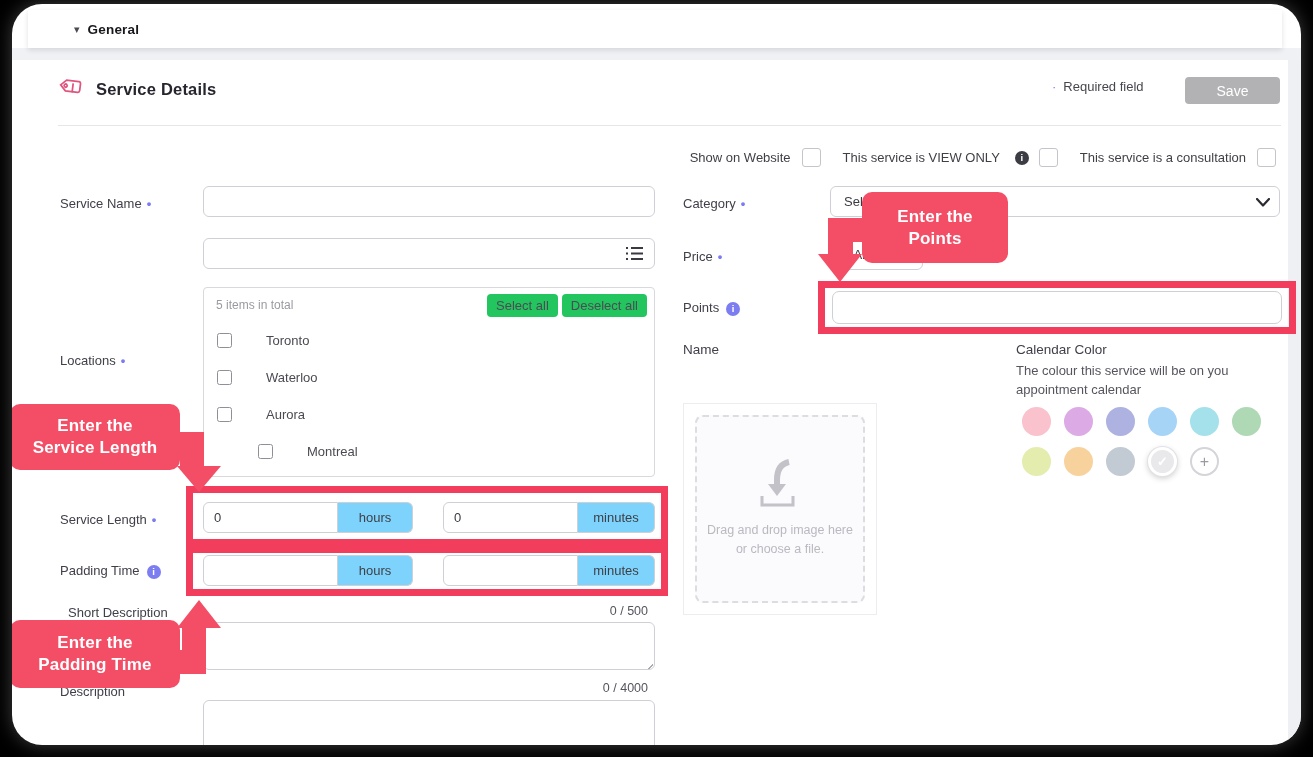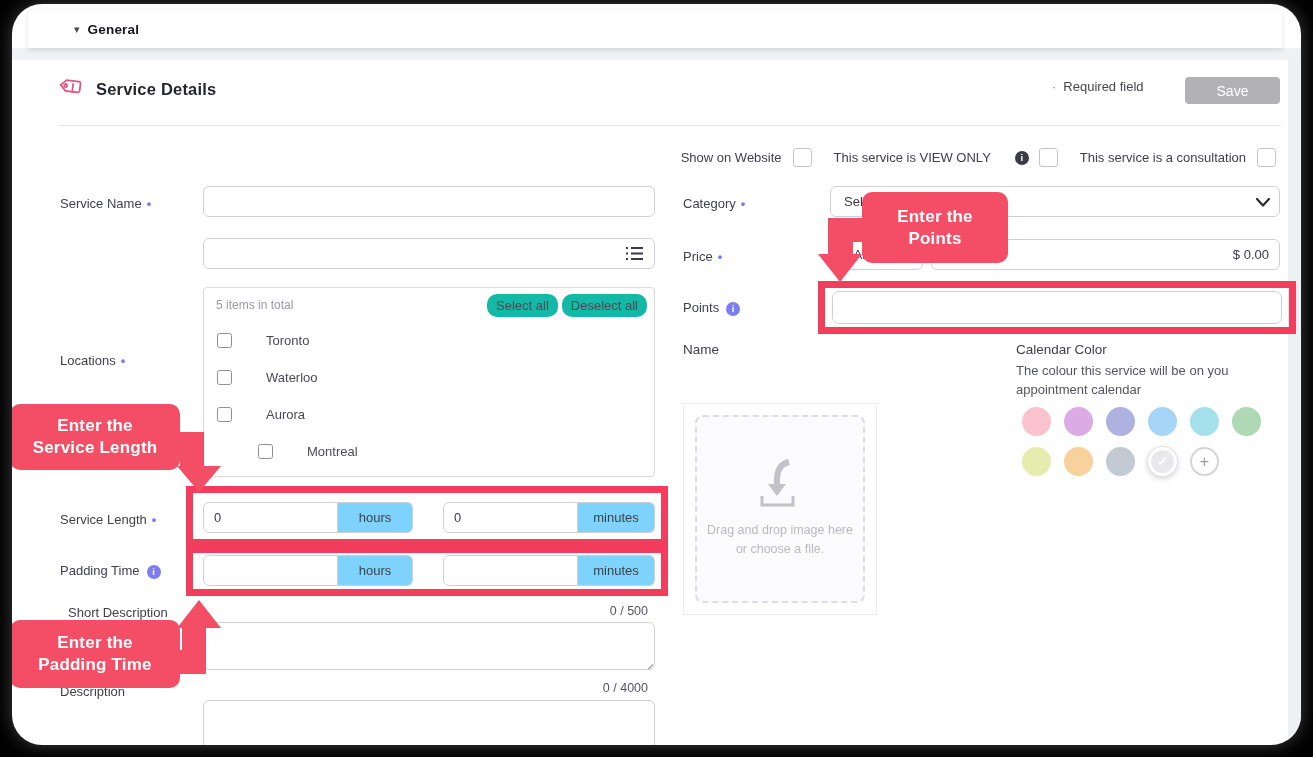--- a/index.html
+++ b/index.html
@@ -48,21 +48,21 @@
   .counter { position:absolute; font-size:12.5px; color:#55555e; width:148px; text-align:right; }
   .addon { position:absolute; background:#7dd3fc; border:1px solid #cfd0d5; border-left:none;
            border-radius:0 6px 6px 0; display:flex; align-items:center; justify-content:center;
            font-size:13px; color:#3f3f46; }
   .unit-inp { border-radius:6px 0 0 6px; }
 
   
   .loc-box { position:absolute; left:203px; top:287px; width:452px; height:190px; border:1px solid #d8d8dd; border-radius:4px; background:#fff; }
   .loc-summary { position:absolute; left:12px; top:10px; font-size:12px; color:#9a9aa2; }
   .loc-btns { position:absolute; right:7px; top:6px; display:flex; gap:4px; }
-  .loc-btn { background:#14b8a6; border:none; border-radius:10px; font-family:inherit; font-size:13px; color:#4c4c54; padding:4px 9px; }
+  .loc-btn { background:#22c55e; border:none; border-radius:4px; font-family:inherit; font-size:13px; color:#4c4c54; padding:4px 9px; }
   .loc-item { position:absolute; left:13px; display:flex; align-items:center;gap:12px; }
   .loc-cb { width:15px; height:15px; border:1px solid #8f8f97; border-radius:2.5px; background:#fff; }
   .loc-name { margin-left:22px; font-size:13px; color:#4a4a52; }
 
   
   .photo-desc, .color-desc { position:absolute; width:280px; font-size:13px; line-height:19px; color:#55555e; }
   .dropzone { position:absolute; left:683px; top:403px; width:194px; height:212px; border:1px solid #ededf1; background:#fff; }
   .dropzone-inner { position:absolute; inset:11px; border:2px dashed #dcdce1; border-radius:8px; background:#fbfbfd;
                     display:flex; flex-direction:column; align-items:center; justify-content:center; text-align:center; }
   .drop-txt { font-size:12.5px; color:#b9b9c0; line-height:19px; margin-top:12px; }
@@ -118,21 +118,21 @@
   </div>
   <button class="save-btn">Save</button>
   <div class="header-divider"></div>
 
   <div class="cb-row">
     <div class="cb-group">
       <span class="glabel">Show on Website</span>
       <span class="cb"></span>
     </div>
     <div class="cb-group">
-      <span class="glabel" style="margin-right:16px">This service is VIEW ONLY</span>
+      <span class="glabel" style="margin-right:7px">This service is VIEW ONLY</span>
       <i class="info-badge info-dark" style="margin-left:8px;margin-right:10px">i</i>
       <span class="cb"></span>
     </div>
     <div class="cb-group">
       <span class="glabel">This service is a consultation</span>
       <span class="cb"></span>
     </div>
   </div>
 
   <div class="lbl" style="left:60px; top:196px;">
@@ -220,23 +220,20 @@
   </div>
   <svg class="chev" style="left:1256px; top:198px;" width="14" height="9" viewBox="0 0 14 9">
     <polyline points="1,1 7,7.5 13,1" fill="none" stroke="#2b2b33" stroke-width="2.2" stroke-linecap="round" stroke-linejoin="round"></polyline>
   </svg>
 
   <div class="lbl" style="left:683px; top:249px;">
     <span>Price</span><span class="req-dot">•</span>
   </div>
   <div class="inp" style="left:833px; top:239px; width:90px; height:31px; display:flex; align-items:center;">
     <span>CAD</span>
-  </div>
-  <div class="inp" style="left:931px; top:239px; width:349px; height:31px; display:flex; align-items:center; justify-content:flex-end;">
-    <span>$ 0.00</span>
   </div>
 
   <div class="lbl" style="left:683px; top:300px;">
     <span>Points</span><i class="info-badge info-purple">i</i>
   </div>
   <input class="inp" style="left: 832px; top: 291px; width: 450px; height: 33px; border-radius: 7px;" value="">
   <div class="hl-box" style="left:818px; top:281px; width:478px; height:53px;"></div>
 
   <div class="lbl" style="left:683px; top:342px; font-size:13.5px;">Name</div>
   <div class="dropzone">

